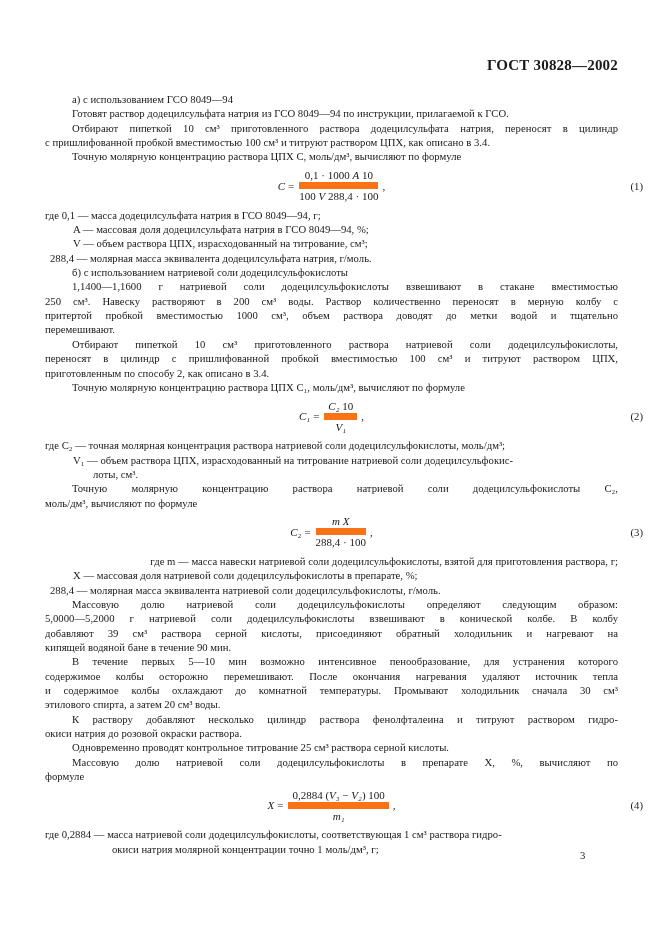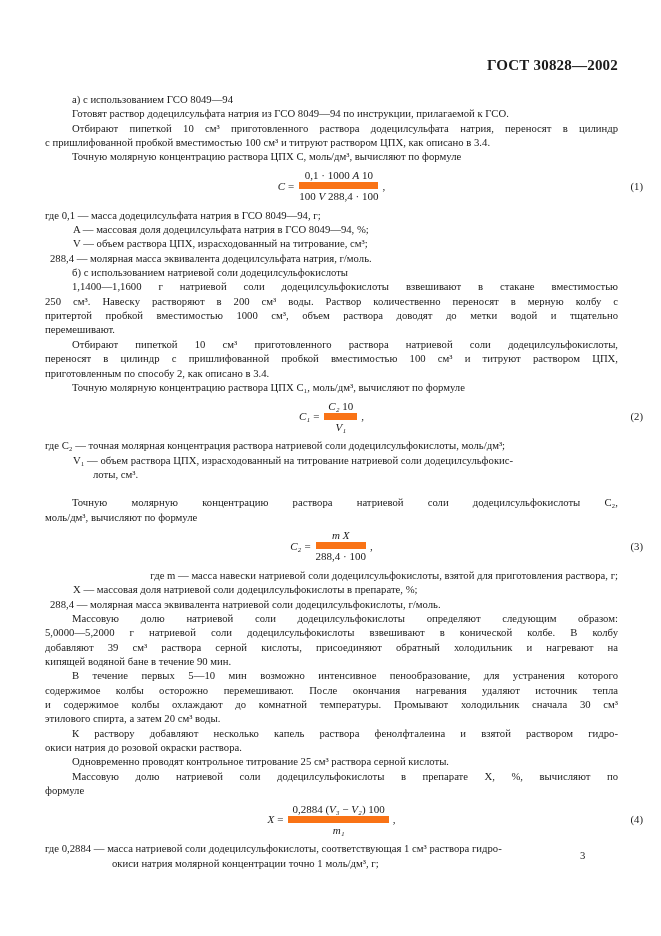--- a/index.html
+++ b/index.html
@@ -111,21 +111,21 @@
         <span class="f-eq">=</span>
         <span class="frac">
           <span class="num"><span class="it">C₂</span><span> 10</span></span>
           <span class="den"><span class="it">V₁</span></span>
         </span>
         <span class="f-comma">,</span>
       </span><span class="f-no">(2)</span></div>
     <div class="line" style="padding-left: 0px;">где C₂ — точная молярная концентрация раствора натриевой соли додецилсульфокислоты, моль/дм³;</div>
     <div class="line" style="padding-left: 28px;">V₁ — объем раствора ЦПХ, израсходованный на титрование натриевой соли додецилсульфокис-</div>
     <div class="line" style="padding-left: 48px;">лоты, см³.</div>
-    <div class="line j" style="padding-left: 27px; margin-top: 14px;">Точную молярную концентрацию раствора натриевой соли додецилсульфокислоты C₂,</div>
+    <div class="line j" style="padding-left: 27px;">Точную молярную концентрацию раствора натриевой соли додецилсульфокислоты C₂,</div>
     <div class="line" style="padding-left: 0px;">моль/дм³, вычисляют по формуле</div>
     <div class="formula"><span class="f-inner">
         <span class="f-lhs"><span class="it">C₂</span></span>
         <span class="f-eq">=</span>
         <span class="frac">
           <span class="num"><span class="it">m X</span></span>
           <span class="den"><span>288,4 · 100</span></span>
         </span>
         <span class="f-comma">,</span>
       </span><span class="f-no">(3)</span></div>
@@ -133,21 +133,21 @@
     <div class="line" style="padding-left: 28px;">X — массовая доля натриевой соли додецилсульфокислоты в препарате, %;</div>
     <div class="line" style="padding-left: 5px;">288,4 — молярная масса эквивалента натриевой соли додецилсульфокислоты, г/моль.</div>
     <div class="line j" style="padding-left: 27px;">Массовую долю натриевой соли додецилсульфокислоты определяют следующим образом:</div>
     <div class="line j" style="padding-left: 0px;">5,0000—5,2000 г натриевой соли додецилсульфокислоты взвешивают в конической колбе. В колбу</div>
     <div class="line j" style="padding-left: 0px;">добавляют 39 см³ раствора серной кислоты, присоединяют обратный холодильник и нагревают на</div>
     <div class="line" style="padding-left: 0px;">кипящей водяной бане в течение 90 мин.</div>
     <div class="line j" style="padding-left: 27px; font-family: Liberation Serif, serif;">В течение первых 5—10 мин возможно интенсивное пенообразование, для устранения которого</div>
     <div class="line j" style="padding-left: 0px;">содержимое колбы осторожно перемешивают. После окончания нагревания удаляют источник тепла</div>
     <div class="line j" style="padding-left: 0px;">и содержимое колбы охлаждают до комнатной температуры. Промывают холодильник сначала 30 см³</div>
     <div class="line" style="padding-left: 0px;">этилового спирта, а затем 20 см³ воды.</div>
-    <div class="line j" style="padding-left: 27px;">К раствору добавляют несколько капель раствора фенолфталеина и взятой раствором гидро-</div>
+    <div class="line j" style="padding-left: 27px;">К раствору добавляют несколько цилиндр раствора фенолфталеина и титруют раствором гидро-</div>
     <div class="line" style="padding-left: 0px;">окиси натрия до розовой окраски раствора.</div>
     <div class="line" style="padding-left: 27px;">Одновременно проводят контрольное титрование 25 см³ раствора серной кислоты.</div>
     <div class="line j" style="padding-left: 27px;">Массовую долю натриевой соли додецилсульфокислоты в препарате X, %, вычисляют по</div>
     <div class="line" style="padding-left: 0px;">формуле</div>
     <div class="formula"><span class="f-inner">
         <span class="f-lhs"><span class="it">X</span></span>
         <span class="f-eq">=</span>
         <span class="frac">
           <span class="num"><span>0,2884 (</span><span class="it">V₃</span><span> − </span><span class="it">V₂</span><span>) 100</span></span>
           <span class="den"><span class="it">m₁</span></span>

